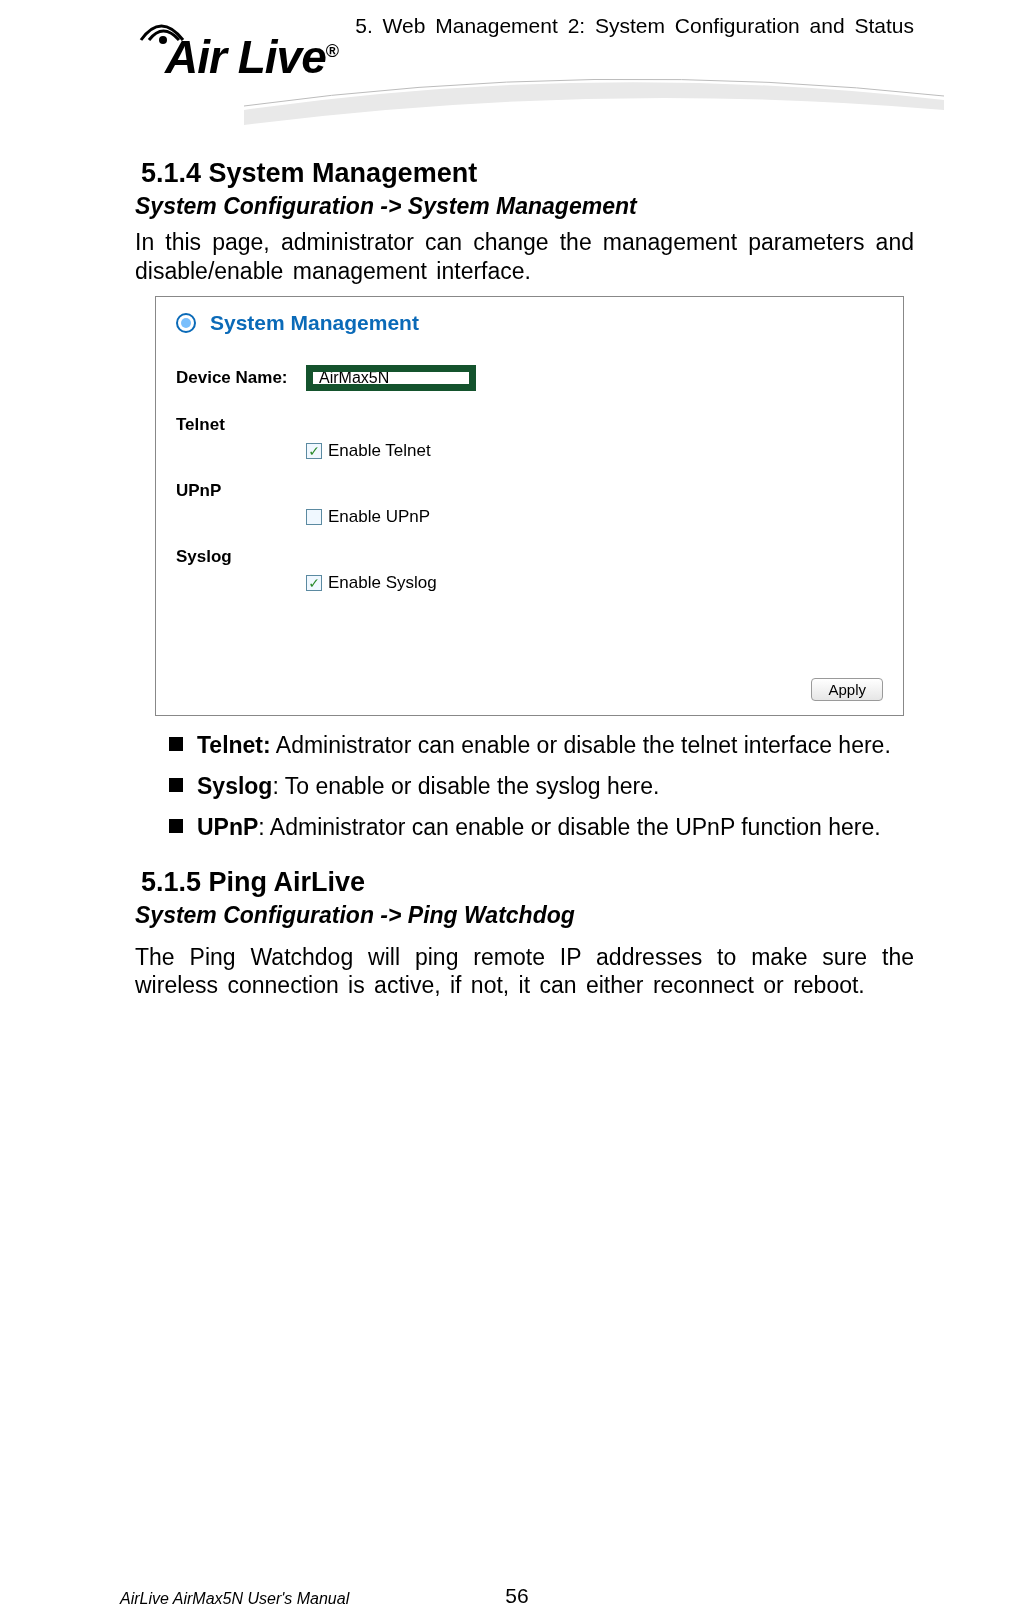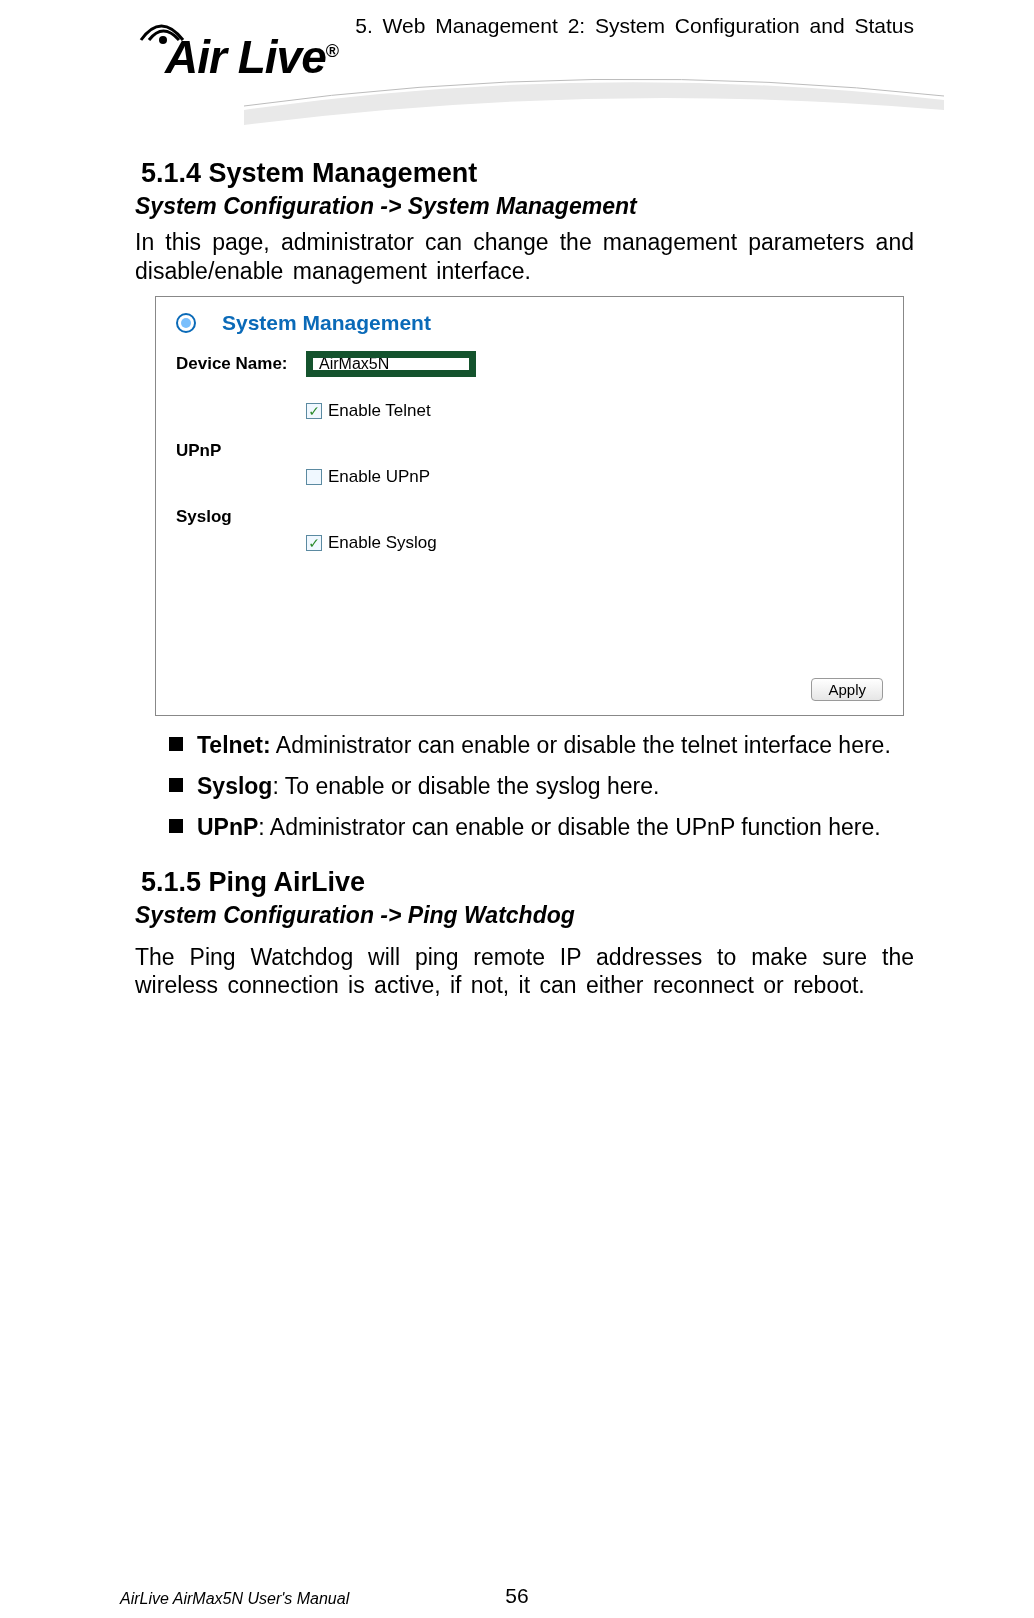--- a/index.html
+++ b/index.html
@@ -93,22 +93,22 @@
     height: 420px;
     background: #fff;
   }
   .panel-title {
     color: #0a6ab8;
     font-weight: bold;
     font-size: 21px;
     font-family: Tahoma, Arial, sans-serif;
     display: flex;
     align-items: center;
-    gap: 26px;
-    margin-bottom: 16px;
+    gap: 14px;
+    margin-bottom: 30px;
   }
   .panel-icon {
     width: 20px;
     height: 20px;
     border: 2px solid #0a6ab8;
     border-radius: 50%;
     position: relative;
     display: inline-block;
   }
   .panel-icon::after {
@@ -257,20 +257,21 @@
       <div class="panel-title">
         <span class="panel-icon"></span>
         <span>System Management</span>
       </div>
 
       <div class="form-row">
         <div class="form-label">Device Name:</div>
         <input class="text-input" type="text" value="AirMax5N" style="">
       </div>
 
+      <div class="sec-label">Telnet</div>
       <div class="check-row">
         <span class="checkbox">✓</span>
         <span>Enable Telnet</span>
       </div>
 
       <div class="sec-label">UPnP</div>
       <div class="check-row">
         <span class="checkbox"></span>
         <span>Enable UPnP</span>
       </div>

